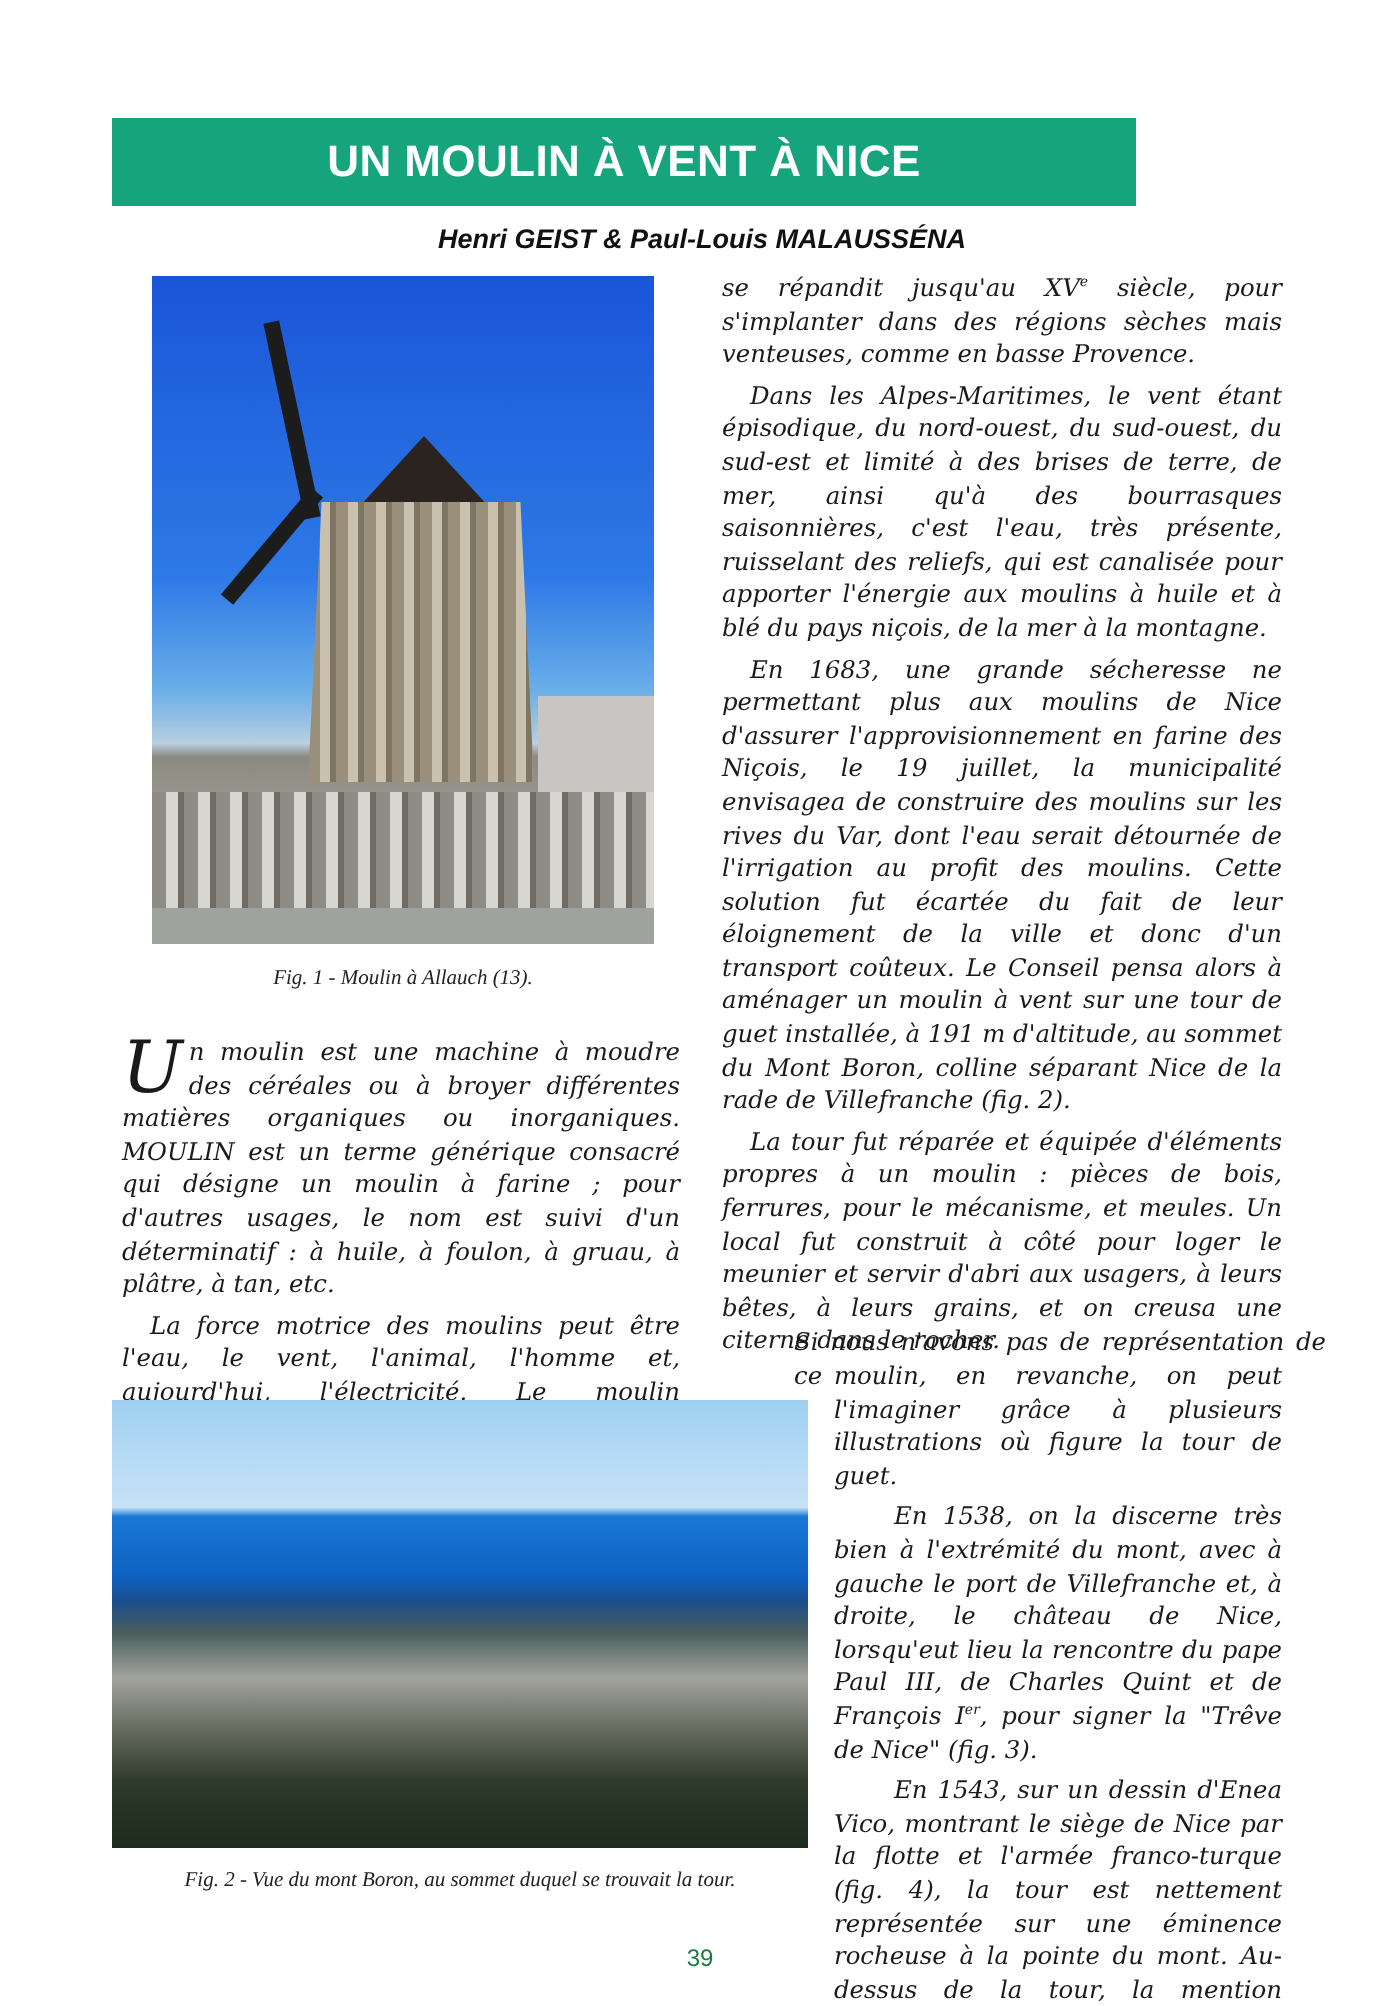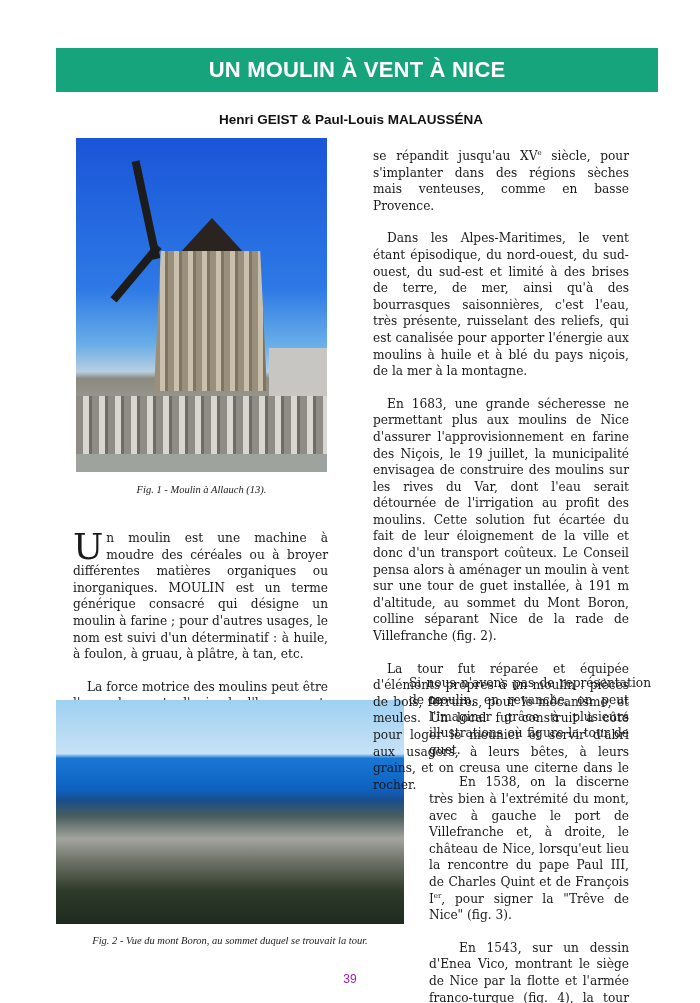--- a/index.html
+++ b/index.html
@@ -1,23 +1,23 @@
 <!DOCTYPE html>
 <html><head>
 <meta charset="utf-8">
 <style>
   html, body { margin: 0; padding: 0; background: #ffffff; }
   body { width: 700px; height: 1003px; position: relative; overflow: hidden;
          font-family: "DejaVu Serif", "Liberation Serif", serif; color: #1a1a1a; }
-  .title-bar { position: absolute; left: 56px; top: 48px; width: 602px; height: 44px;
+  .title-bar { position: absolute; left: 56px; top: 59px; width: 512px; height: 44px;
                background: #16a47c; display: flex; align-items: center; justify-content: center; }
   .title-bar h1 { margin: 0; color: #ffffff; font-family: "Liberation Sans", sans-serif;
                   font-weight: bold; font-size: 22px; letter-spacing: 0.2px; }
   .authors { position: absolute; left: 56px; top: 112px; width: 590px; text-align: center;
-             font-family: "Liberation Sans", sans-serif; font-weight: bold;
+             font-family: "Liberation Sans", sans-serif; font-style: italic; font-weight: bold;
              font-size: 13.5px; color: #111; }
   .fig { position: absolute; overflow: hidden; }
   .fig1 { left: 76px; top: 138px; width: 251px; height: 334px;
           background: linear-gradient(180deg, #1a55d8 0%, #2d79e6 45%, #6aaee8 62%, #b9cfe0 70%, #8a8a80 72%, #a8a49a 85%, #9a9d96 93%, #b5b6b2 100%); }
   .fig1 .tower { position: absolute; left: 78px; top: 113px; width: 113px; height: 140px;
                  background: repeating-linear-gradient(90deg, #9a8f7a 0 6px, #c9c1ad 6px 11px, #7e7663 11px 14px);
                  clip-path: polygon(6% 0, 94% 0, 100% 100%, 0 100%); }
   .fig1 .roof { position: absolute; left: 103px; top: 80px; width: 0; height: 0;
                 border-left: 33px solid transparent; border-right: 33px solid transparent; border-bottom: 36px solid #2a2320; }
   .fig1 .sail1 { position: absolute; left: 66px; top: 22px; width: 8px; height: 100px; background: #1c1c1c; transform: rotate(-12deg); }
@@ -26,23 +26,23 @@
   .fig1 .wall { position: absolute; left: 0; top: 258px; width: 251px; height: 58px;
                 background: repeating-linear-gradient(90deg, #8f8c85 0 7px, #d8d6d0 7px 13px, #6f6d66 13px 16px); }
   .fig1 .road { position: absolute; left: 0; top: 316px; width: 251px; height: 18px; background: #9fa3a0; }
   .caption { position: absolute; font-family: Liberation Serif, serif; font-style: italic;
              font-size: 10.5px; color: #222; text-align: center; }
   .cap1 { left: 76px; top: 484px; width: 251px; }
   .fig2 { left: 56px; top: 700px; width: 348px; height: 224px;
           background: linear-gradient(180deg, #9fd0f2 0%, #c7e2f5 24%, #1878d6 26%, #0f60c0 40%, #1a4e8a 45%, #4a5e5e 52%, #a3a49e 62%, #6d7266 72%, #2f3b2a 85%, #1d2a1e 100%); }
   .cap2 { left: 56px; top: 935px; width: 348px; }
   .page-number { position: absolute; left: 0; top: 972px; width: 700px; text-align: center;
-                 font-family: "Liberation Sans", sans-serif; font-size: 12px; color: #a21caf; }
+                 font-family: "Liberation Sans", sans-serif; font-size: 12px; color: #15803d; }
   .col { position: absolute; font-size: 12.2px; line-height: 16.6px; text-align: justify; }
-  .col p { margin: 16px; text-indent: 14px; }
+  .col p { margin: 4px; text-indent: 14px; font-style: italic; }
   .col p.noindent { text-indent: 0; }
   .colL { left: 57px; top: 514px; width: 287px; }
   .dropcap { float: left; font-size: 36px; line-height: 30px; margin: 2px 3px 0 0; font-family: "DejaVu Serif", serif; }
   .colR { left: 357px; top: 132px; width: 288px; }
   .colR2 { left: 393px; top: 659px; width: 274px; }
   .colR3 { left: 413px; top: 676px; width: 232px; }
   .colR3 p.deep { text-indent: 30px; }
   sup { font-size: 7px; vertical-align: super; line-height: 0; }
 </style>
 </head>

